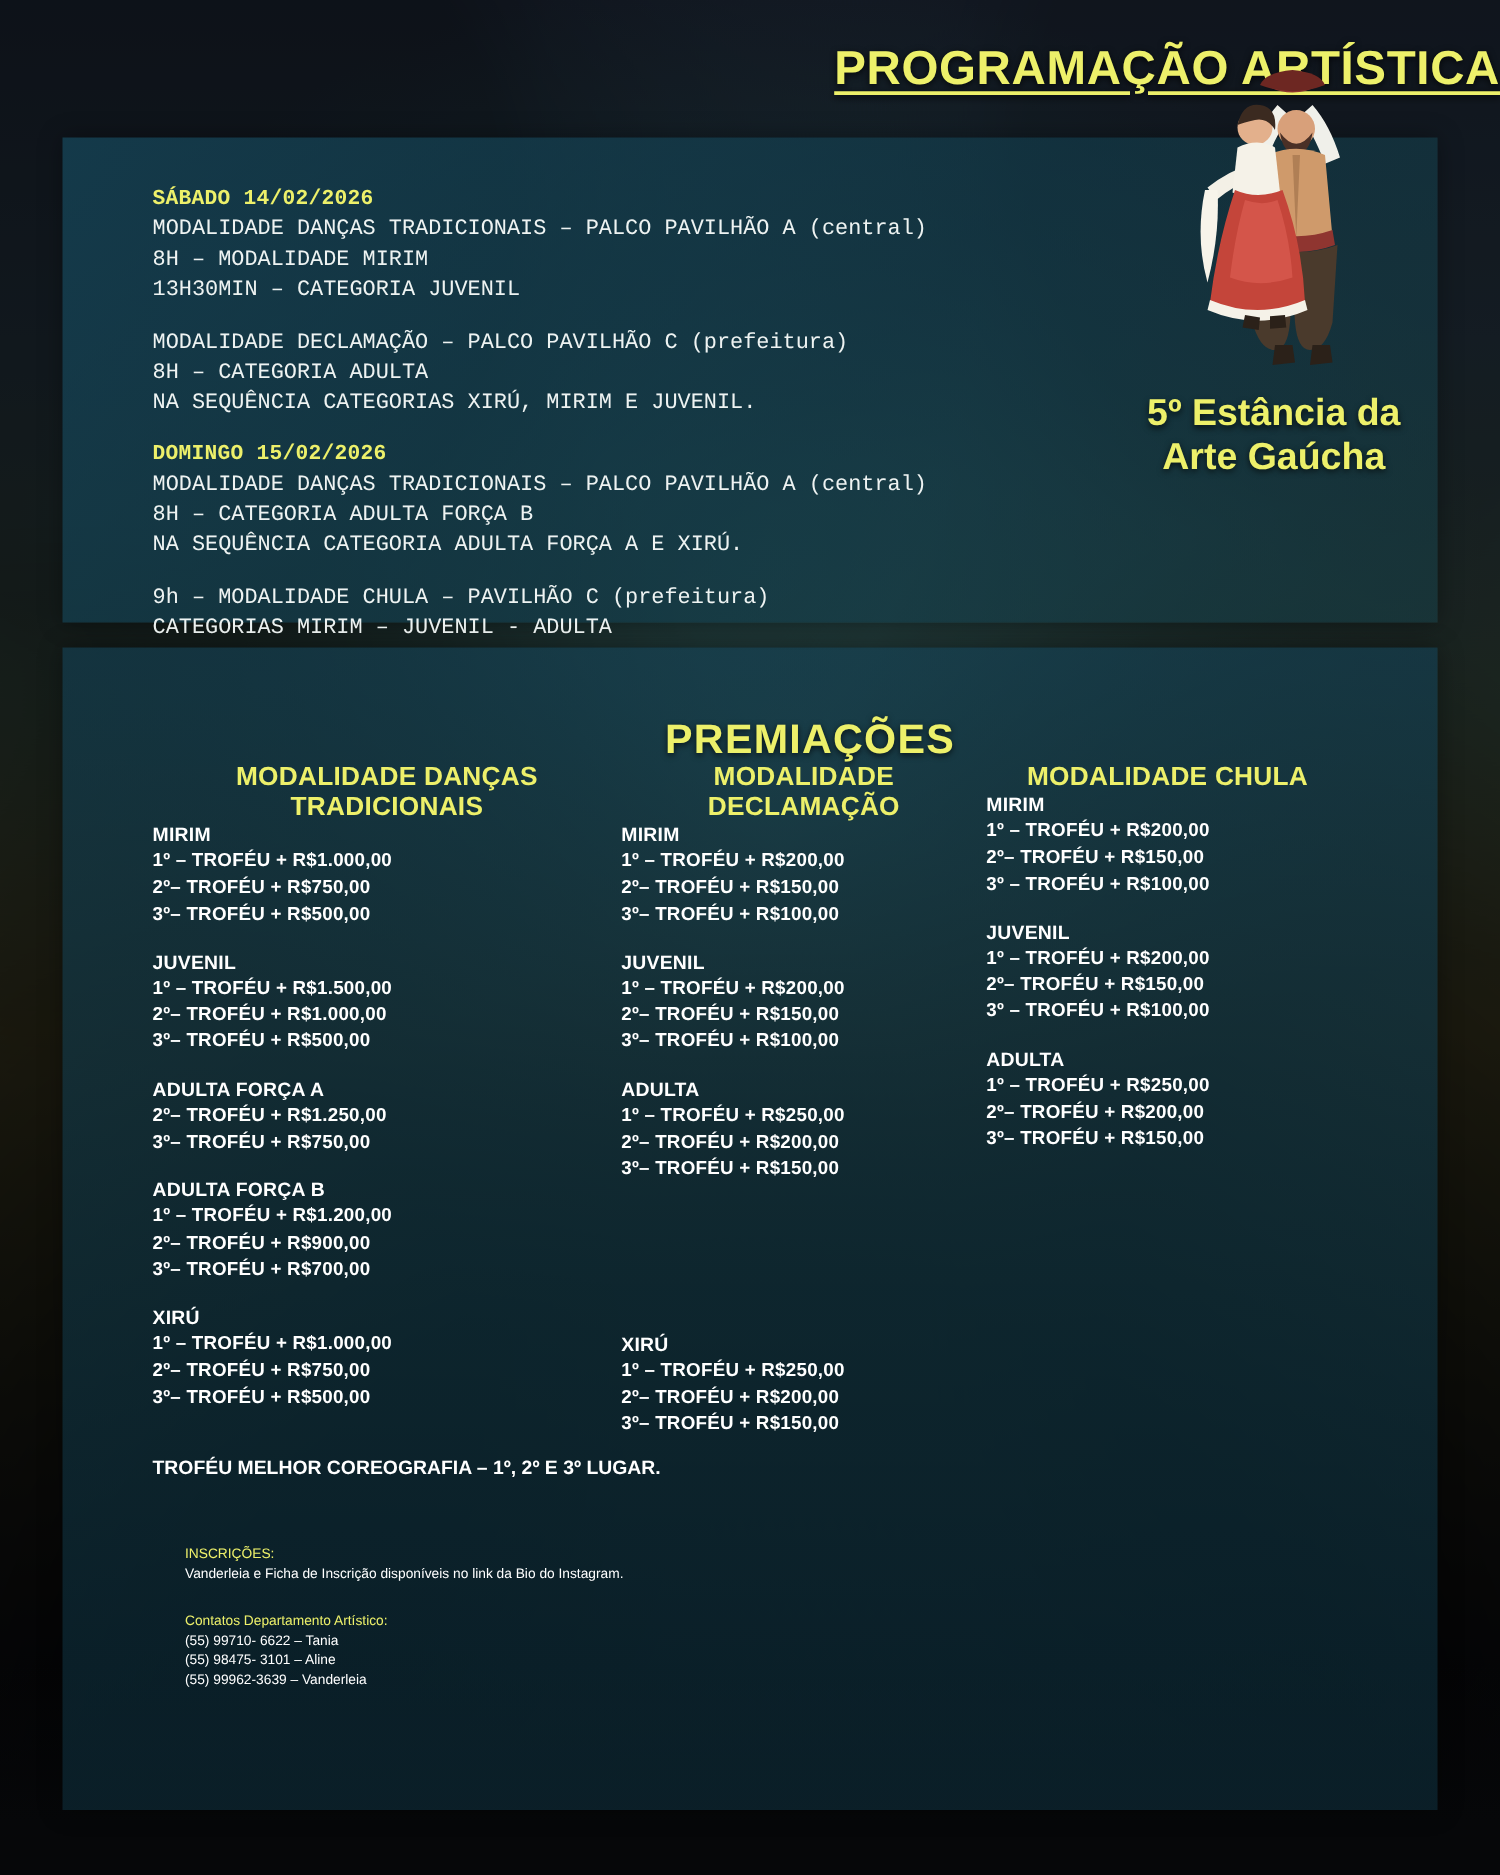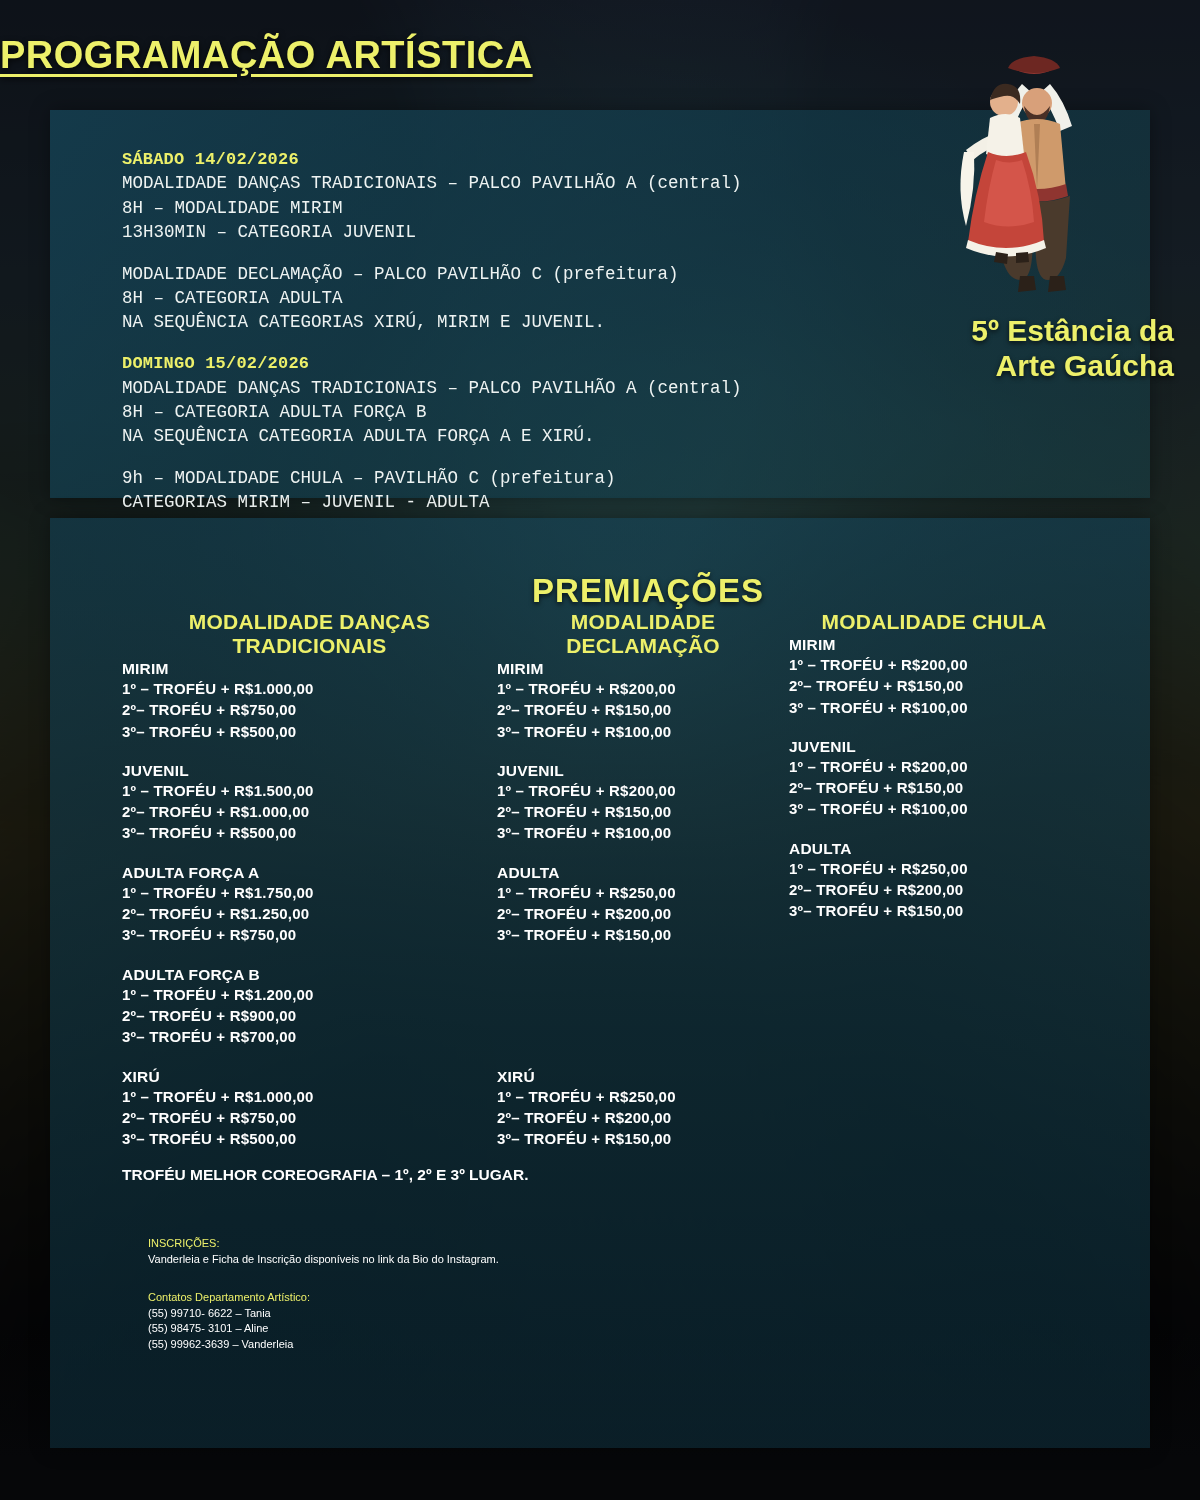--- a/index.html
+++ b/index.html
@@ -44,21 +44,21 @@
     height: 170px;
     background: linear-gradient(180deg, rgba(5,6,9,0) 0%, #060709 75%);
   }
 
   
   .main-title {
     position: absolute;
     top: 34px;
     left: 0;
     width: 100%;
-    text-align: left;
+    text-align: right;
     color: #edf06a;
     font-size: 38px;
     font-weight: bold;
     letter-spacing: .5px;
     text-decoration: underline;
     text-underline-offset: 6px;
     text-shadow: 0 2px 6px rgba(0,0,0,.75);
     z-index: 5;
   }
 
@@ -104,21 +104,21 @@
   .sched-block { margin-bottom: 18px; }
   .sched-block:last-child { margin-bottom: 0; }
   .sched-line { white-space: nowrap; }
 
   
   #logo-area {
     position: absolute;
     right: 26px;
     top: 40px;
     width: 310px;
-    text-align: right;
+    text-align: center;
     z-index: 6;
   }
   #dancers { display: block; margin: 0 auto; }
   .logo-text {
     color: #edf06a;
     font-size: 30px;
     font-weight: bold;
     line-height: 1.15;
     text-shadow: 0 2px 5px rgba(0,0,0,.7);
     margin-top: 4px;
@@ -295,21 +295,20 @@
             <div class="prize">3º– TROFÉU + R$500,00</div>
           </div>
           <div class="cat-group">
             <div class="cat-name">JUVENIL</div>
             <div class="prize">1º – TROFÉU + R$1.500,00</div>
             <div class="prize">2º– TROFÉU + R$1.000,00</div>
             <div class="prize">3º– TROFÉU + R$500,00</div>
           </div>
           <div class="cat-group">
             <div class="cat-name">ADULTA FORÇA A</div>
-            <div class="prize">1º – TROFÉU + R$1.750,00</div>
             <div class="prize">2º– TROFÉU + R$1.250,00</div>
             <div class="prize">3º– TROFÉU + R$750,00</div>
           </div>
           <div class="cat-group">
             <div class="cat-name">ADULTA FORÇA B</div>
             <div class="prize">1º – TROFÉU + R$1.200,00</div>
             <div class="prize">2º– TROFÉU + R$900,00</div>
             <div class="prize">3º– TROFÉU + R$700,00</div>
           </div>
           <div class="cat-group">

